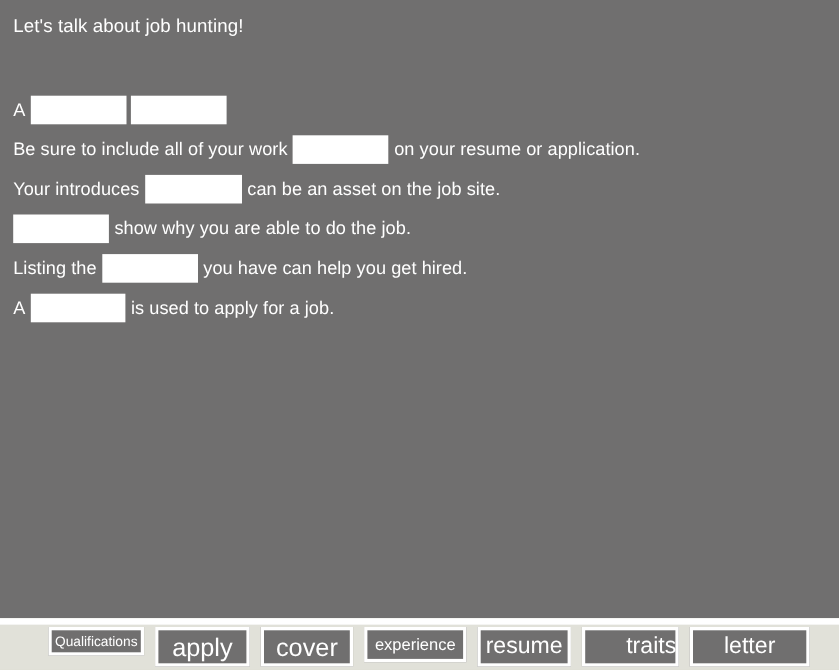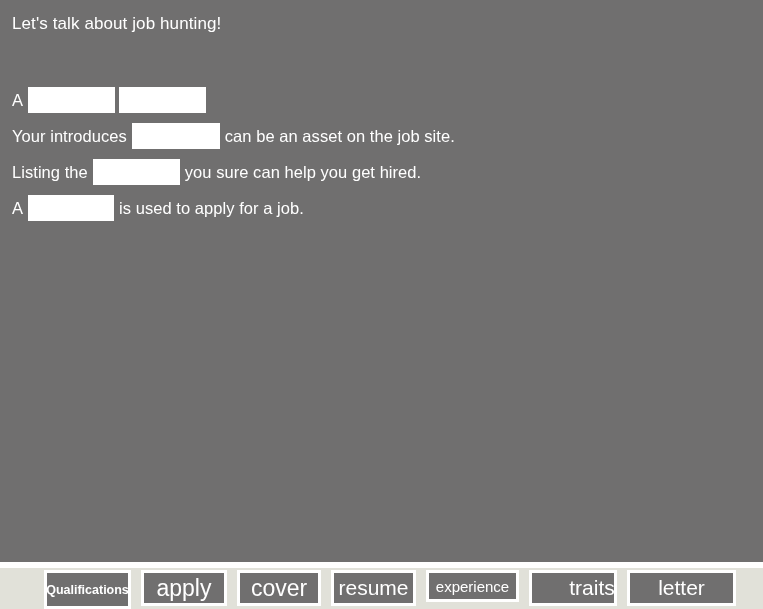--- a/index.html
+++ b/index.html
@@ -112,21 +112,21 @@
     justify-content: center;
     text-align: center;
     height: 32px;
     margin-right: 10px;
     padding: 0 6px;
     cursor: move;
     user-select: none;
     white-space: nowrap;
     font-family: "Liberation Sans", sans-serif;
   }
-  .tile.s-xs { font-size: 12.5px; height: 39px; font-weight: bold; }
+  .tile.s-xs { font-size: 12.5px; height: 26px; }
   .tile.s-sm { font-size: 15px;   height: 32px; }
   .tile.s-lg { font-size: 21px;   height: 36px; }
   .tile.s-xl { font-size: 23px;   height: 36px; }
 </style>
 </head>
 <body>
 
 <div id="app">
 
   <div class="panel">
@@ -137,56 +137,68 @@
 
       <div class="sentence">
         <span class="txt">A</span>
         <span class="gap-md"></span>
         <span class="blank w87"></span>
         <span class="gap-sm"></span>
         <span class="blank w87"></span>
         <span class="gap-md"></span>
       </div>
 
+      <div class="sentence">
+        <span class="txt">Be sure to include all of your work</span>
+        <span class="gap-md"></span>
+        <span class="blank w87"></span>
+        <span class="gap-md"></span>
+        <span class="txt">on your resume or application.</span>
+      </div>
 
       <div class="sentence">
         <span class="txt">Your introduces</span>
         <span class="gap-md"></span>
         <span class="blank w88"></span>
         <span class="gap-md"></span>
         <span class="txt">can be an asset on the job site.</span>
       </div>
 
+      <div class="sentence">
+        <span class="blank w87"></span>
+        <span class="gap-md"></span>
+        <span class="txt">show why you are able to do the job.</span>
+      </div>
 
       <div class="sentence">
         <span class="txt">Listing the</span>
         <span class="gap-md"></span>
         <span class="blank w87"></span>
         <span class="gap-md"></span>
-        <span class="txt">you sure can help you get hired.</span>
+        <span class="txt">you have can help you get hired.</span>
       </div>
 
       <div class="sentence">
         <span class="txt">A</span>
         <span class="gap-md"></span>
         <span class="blank w86"></span>
         <span class="gap-md"></span>
         <span class="txt">is used to apply for a job.</span>
       </div>
 
     </div>
   </div>
 
   <div class="wordbank-sep"></div>
 
   <div class="wordbank">
     <div class="tiles" id="tiles">
         <div class="tile s-xs" style="width: 87px;">Qualifications</div>
         <div class="tile s-xl" style="width: 86px;">apply</div>
         <div class="tile s-xl" style="width: 84px;">cover</div>
+        <div class="tile s-sm" style="width: 93px;">experience</div>
         <div class="tile s-lg" style="width: 85px;">resume</div>
-        <div class="tile s-sm" style="width: 93px;">experience</div>
         <div class="tile s-lg" style="width: 88px; padding-left: 44px;">traits</div>
         <div class="tile s-lg" style="width: 109px;">letter</div>
       </div>
   </div>
 
 </div>
 
 </body></html>

